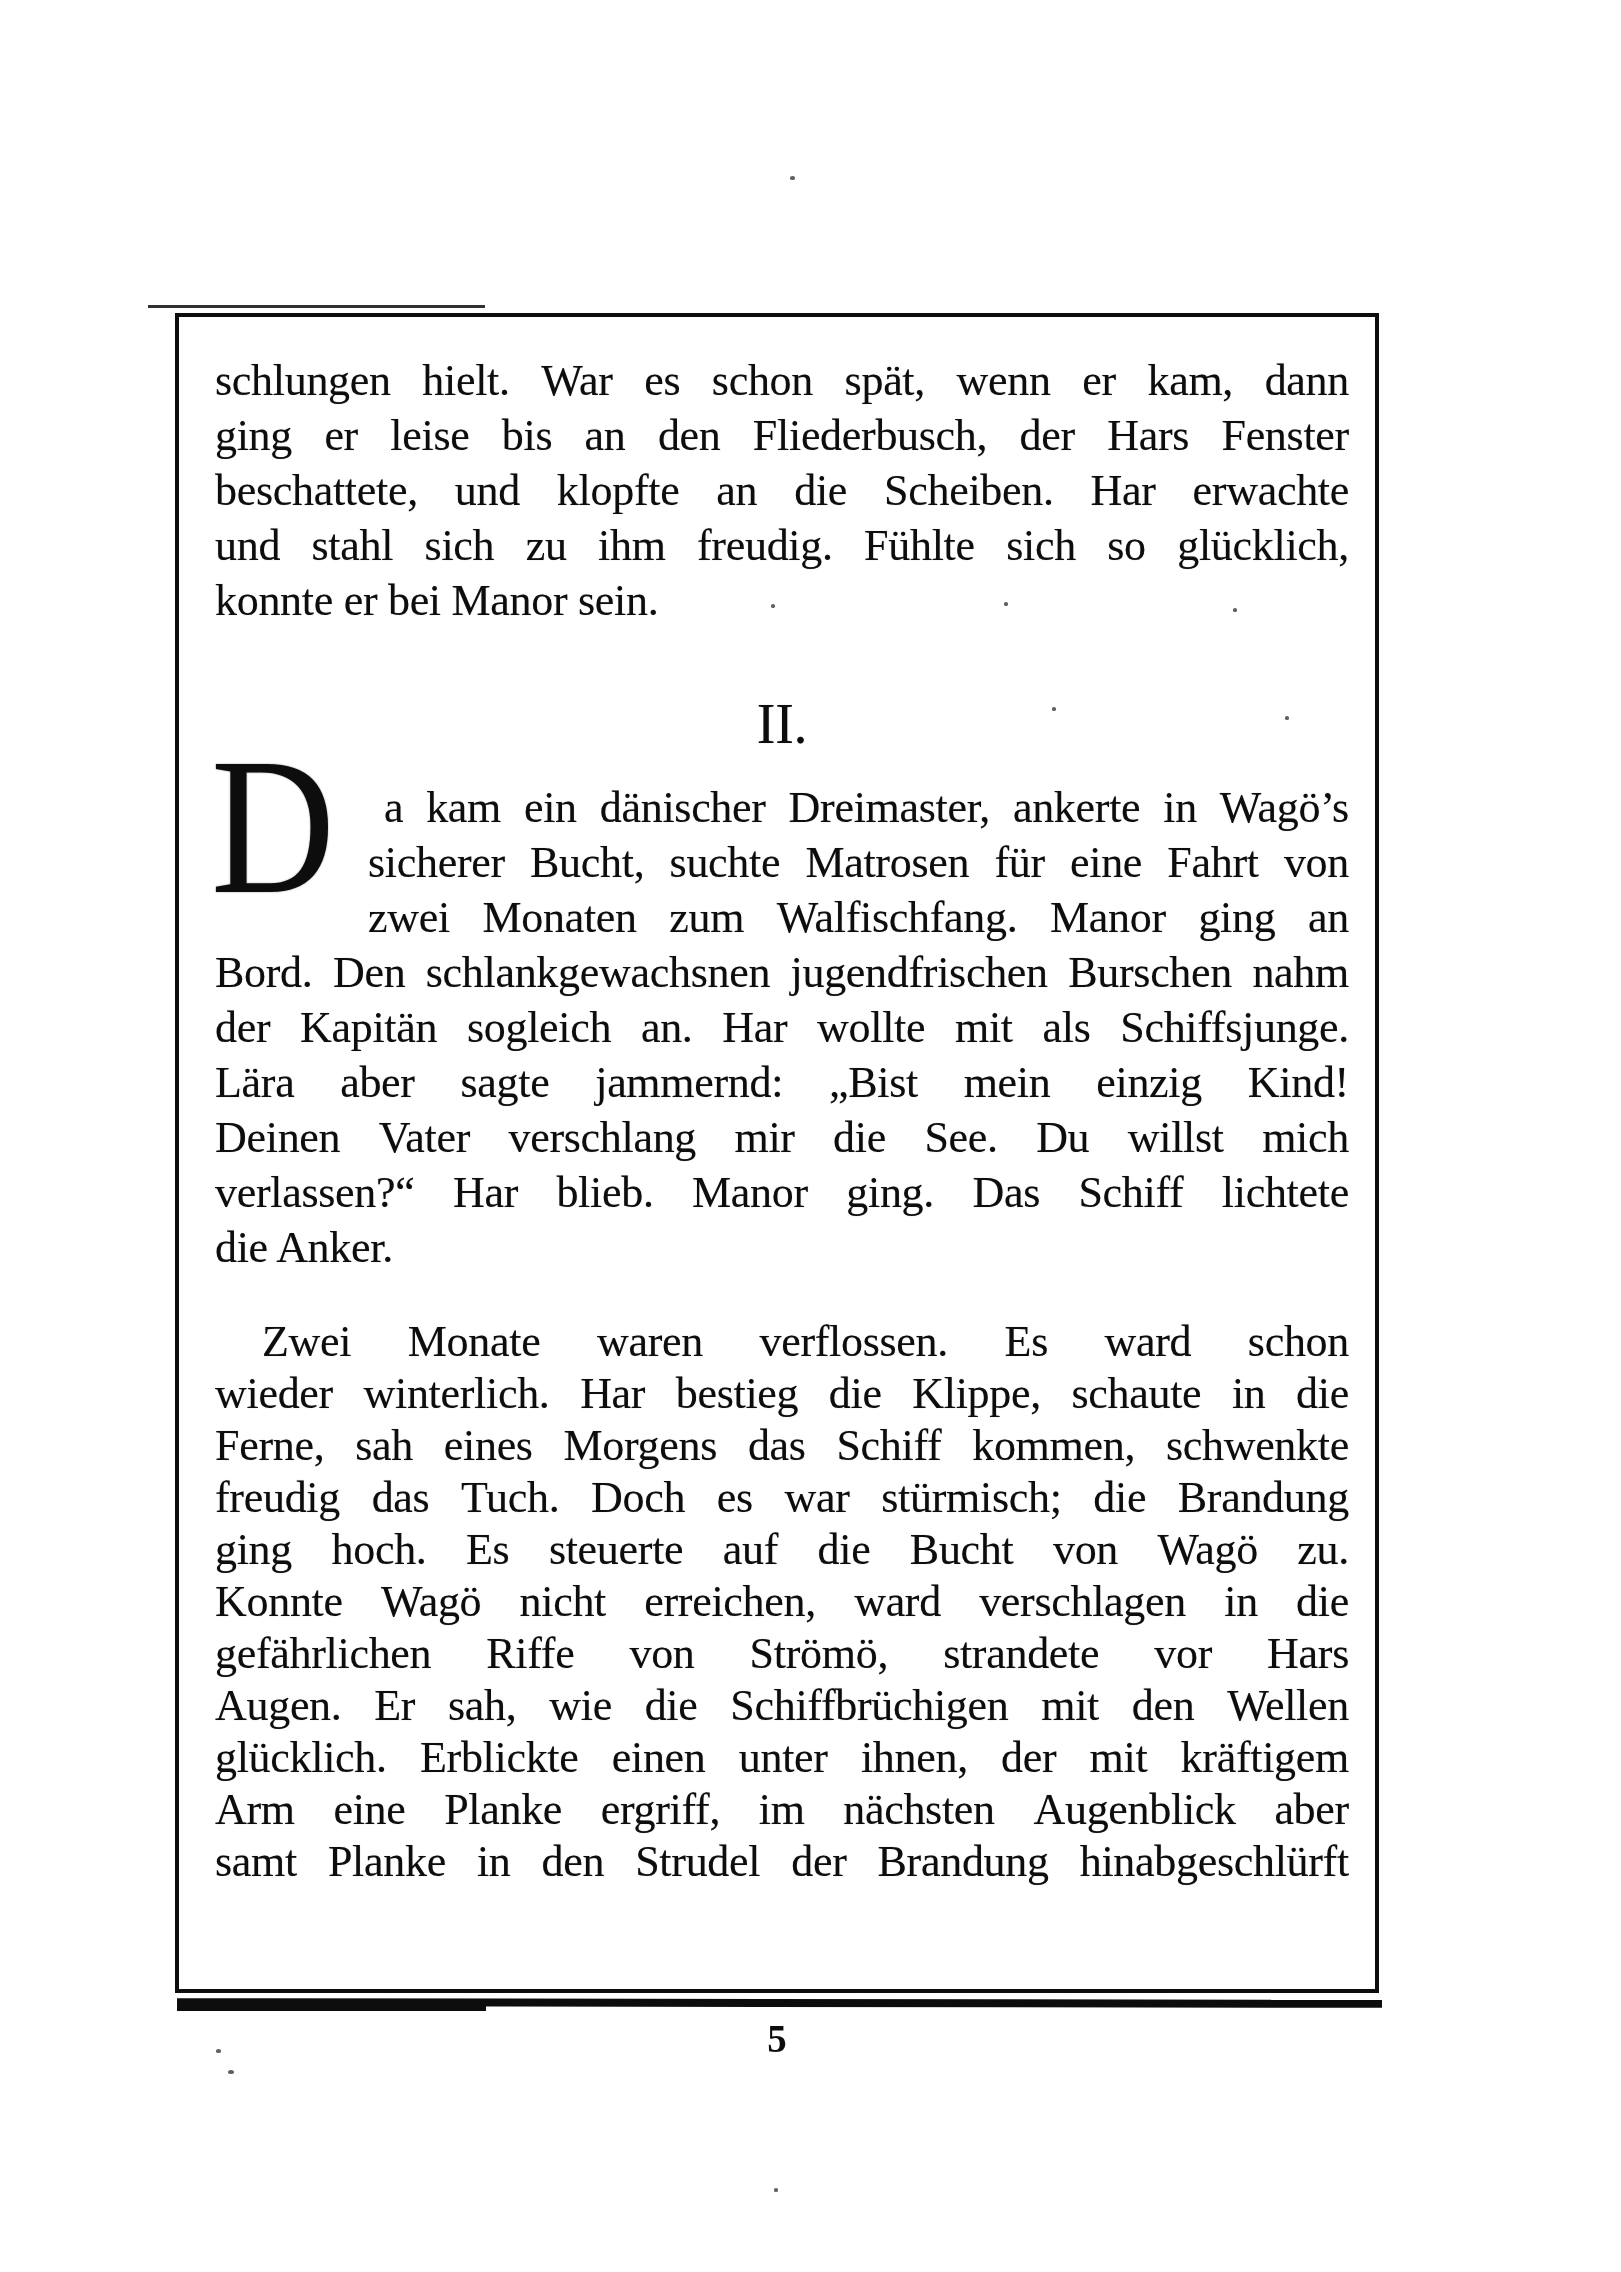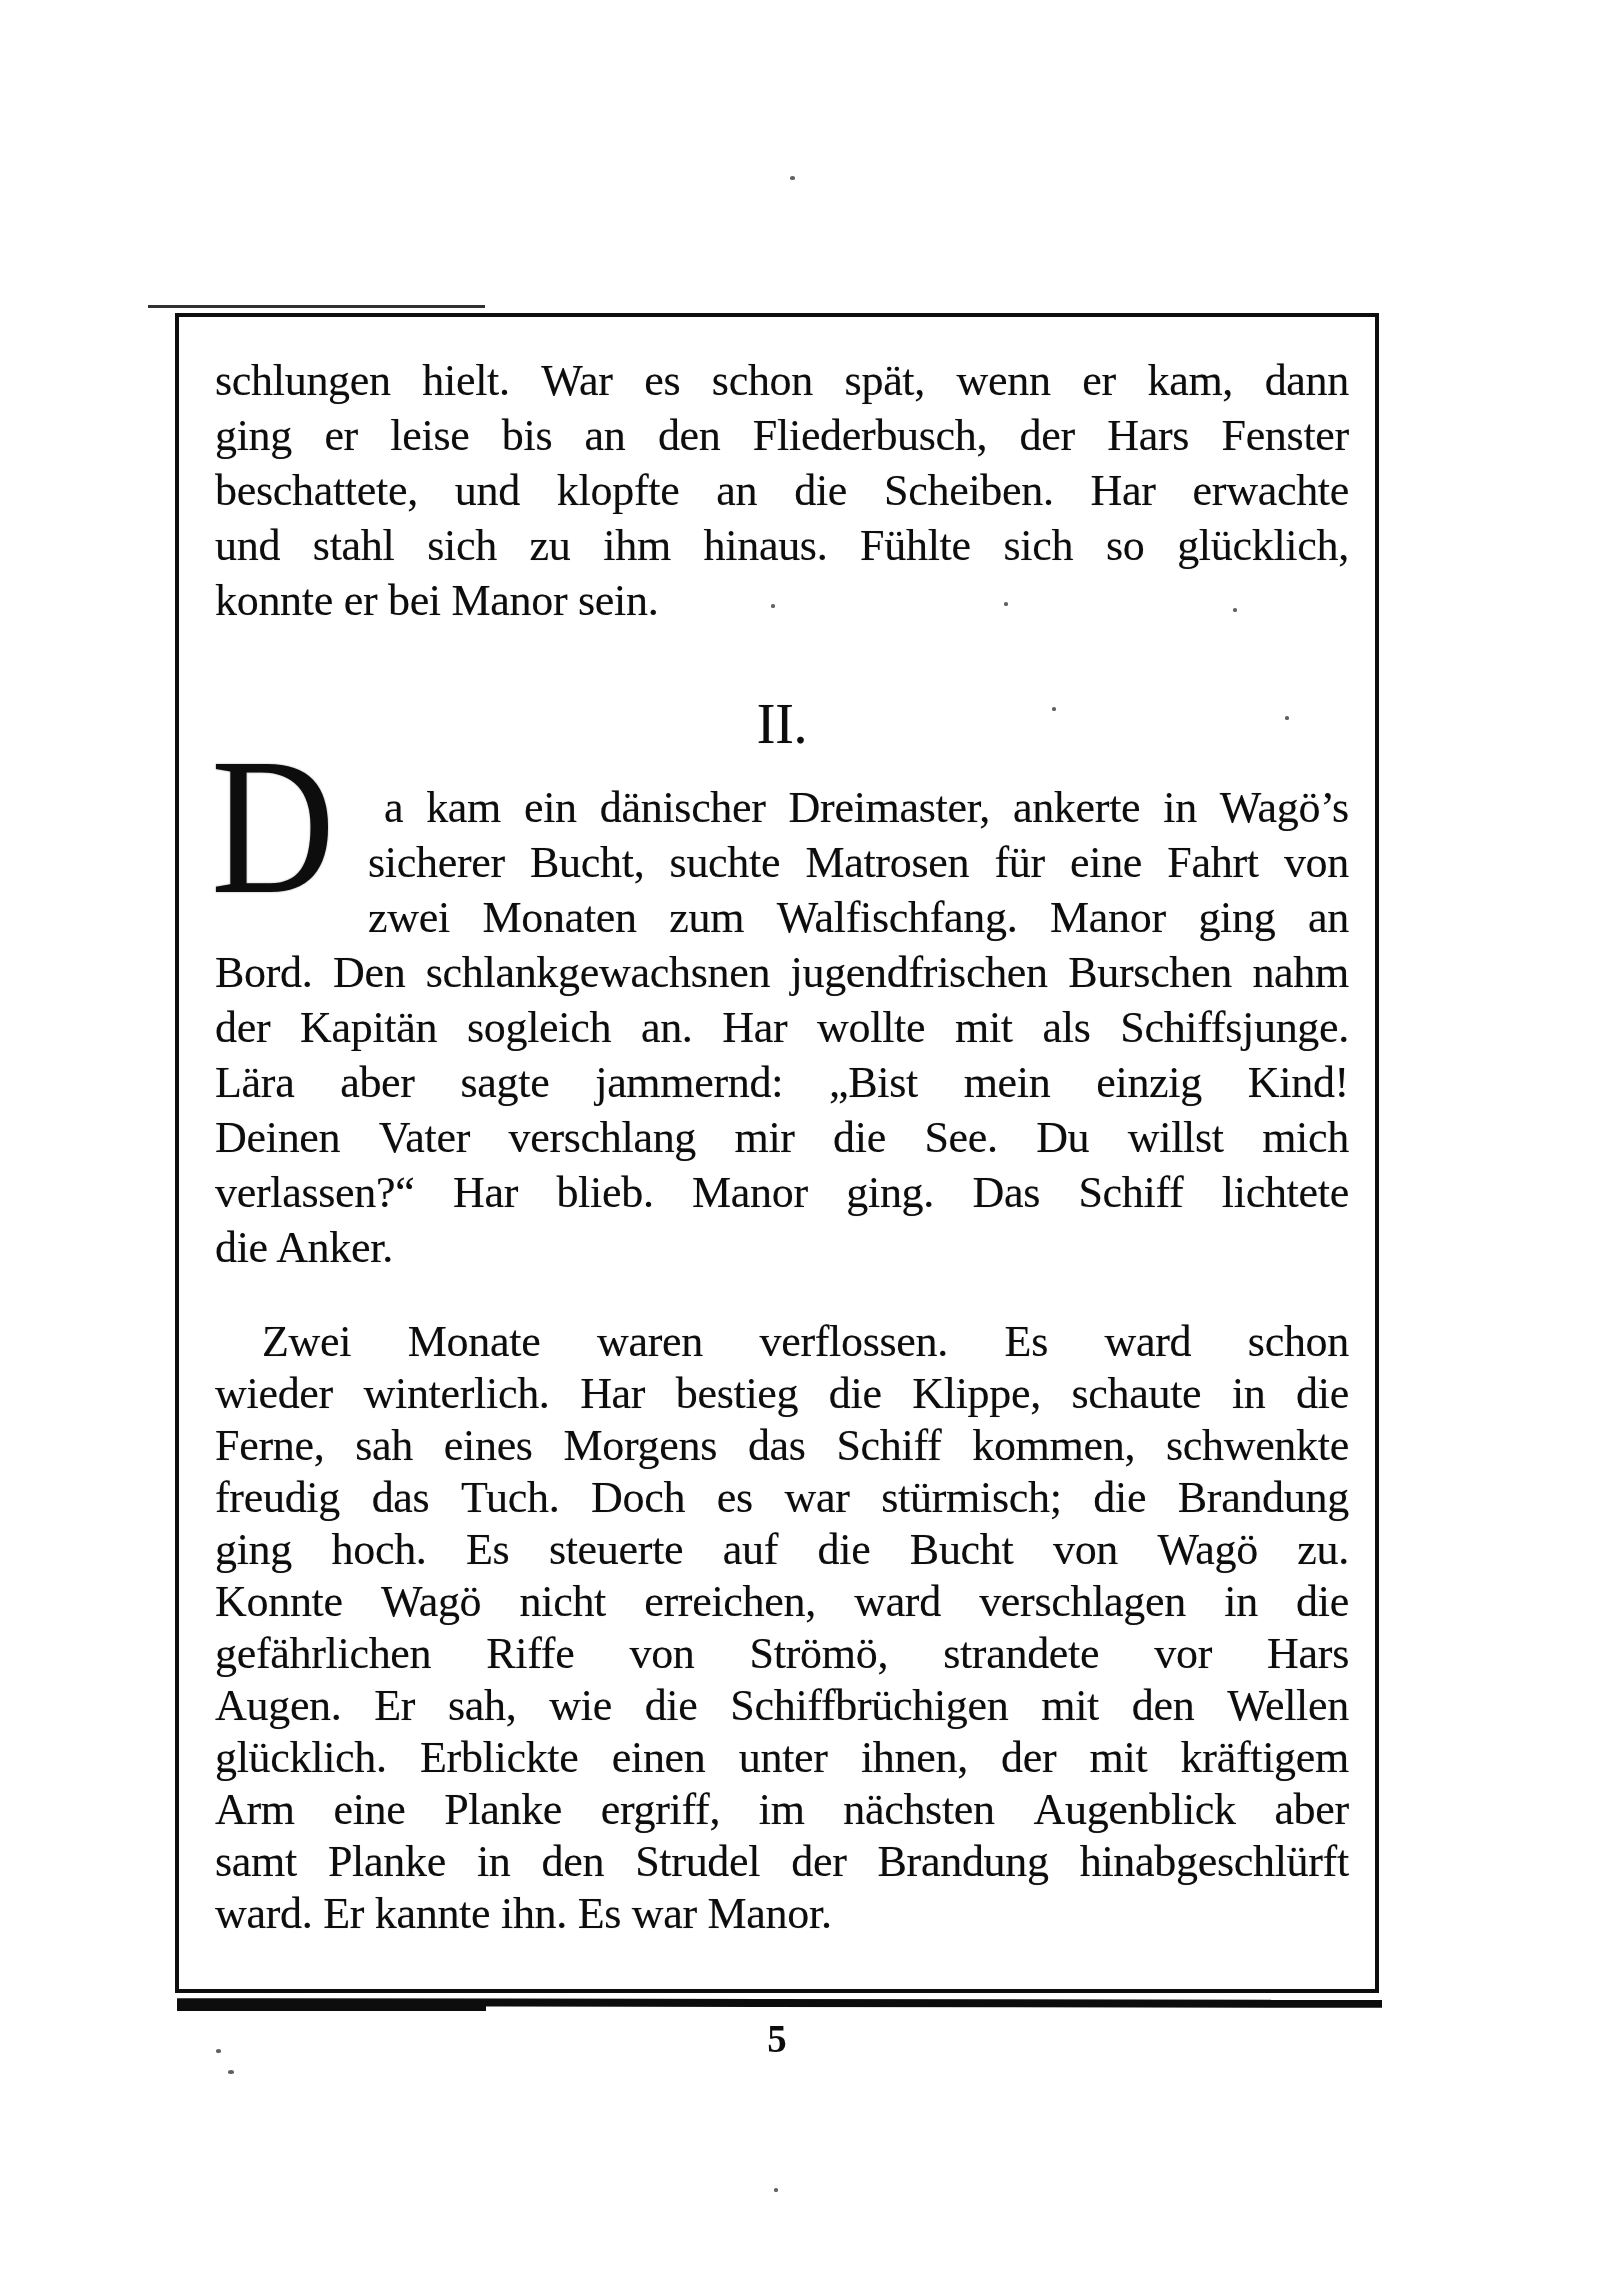--- a/index.html
+++ b/index.html
@@ -161,21 +161,21 @@
             <span>Scheiben.</span>
             <span>Har</span>
             <span>erwachte</span>
           </div>
           <div class="line just">
             <span>und</span>
             <span>stahl</span>
             <span>sich</span>
             <span>zu</span>
             <span>ihm</span>
-            <span>hinaus.</span>
+            <span>freudig.</span>
             <span>Fühlte</span>
             <span>sich</span>
             <span>so</span>
             <span>glücklich,</span>
           </div>
           <div class="line">konnte er bei Manor sein.</div>
         </div>
 
       <h2 class="heading">II.</h2>
 
@@ -370,21 +370,20 @@
           <div class="line just">
             <span>samt</span>
             <span>Planke</span>
             <span>in</span>
             <span>den</span>
             <span>Strudel</span>
             <span>der</span>
             <span>Brandung</span>
             <span>hinabgeschlürft</span>
           </div>
-          <div class="line">ward.  Er kannte ihn.  Es war Manor.</div>
         </div>
 
     </div>
   </div>
 
   <div class="bottom-rule"></div>
   <div class="bottom-rule-segment"></div>
 
   <div class="page-number">5</div>
 

